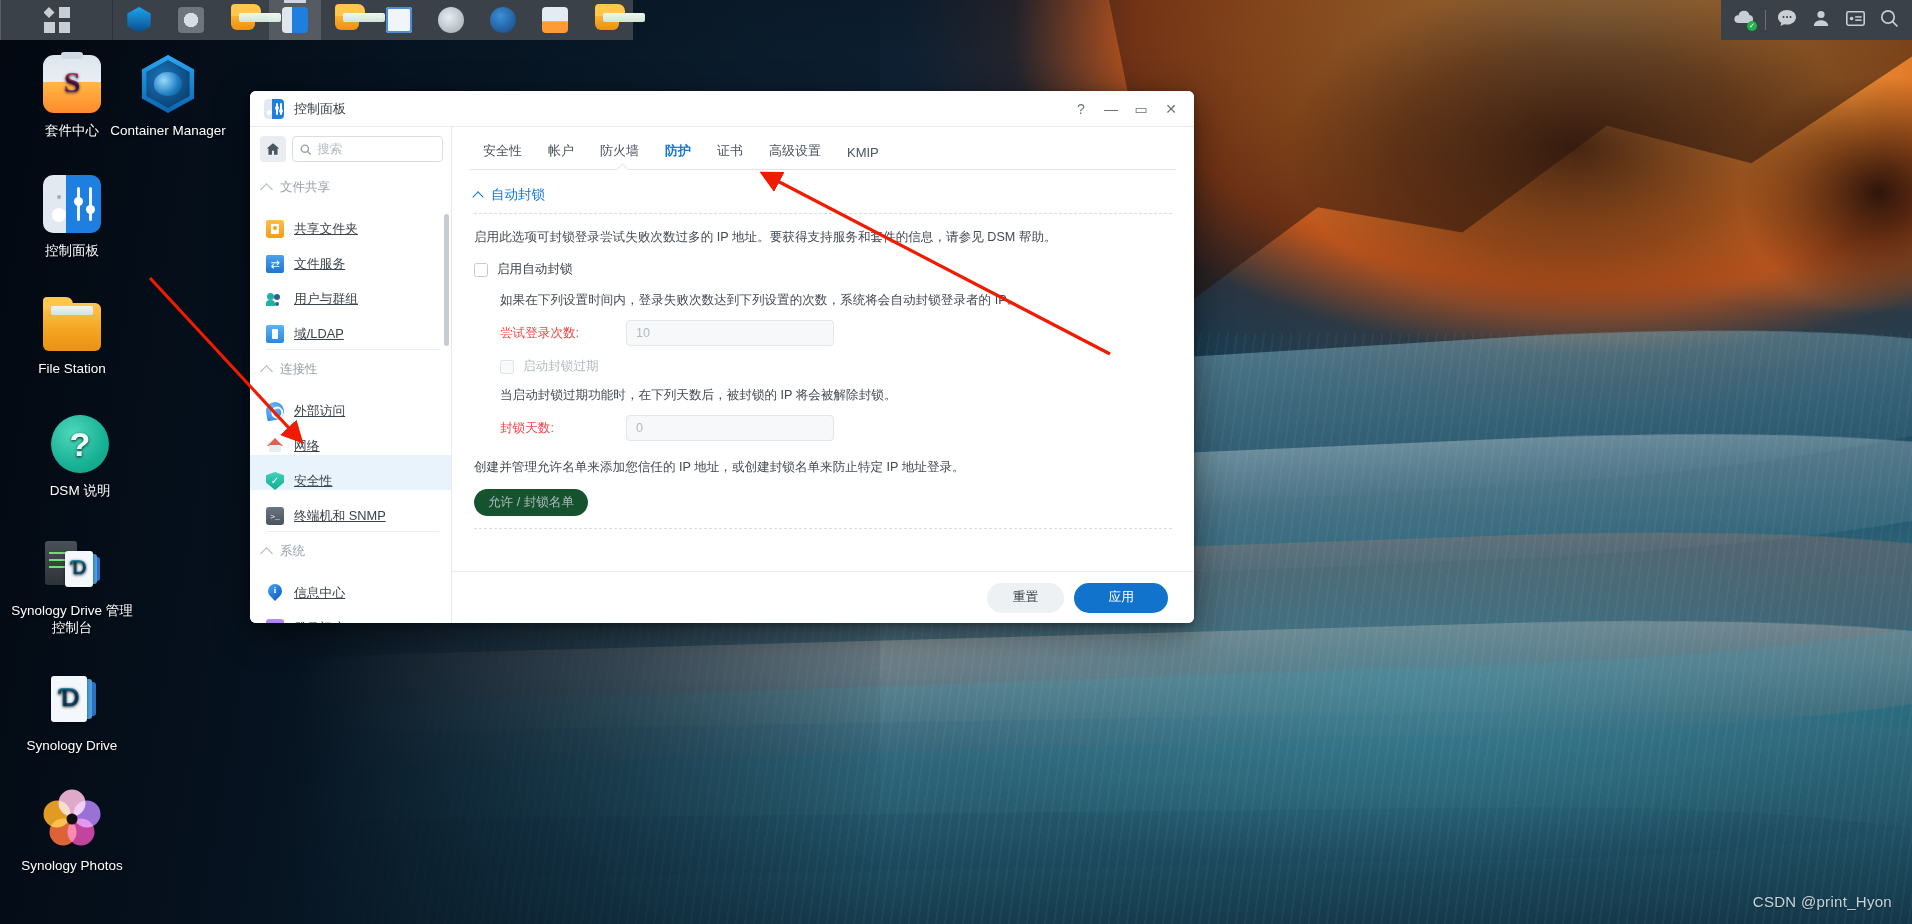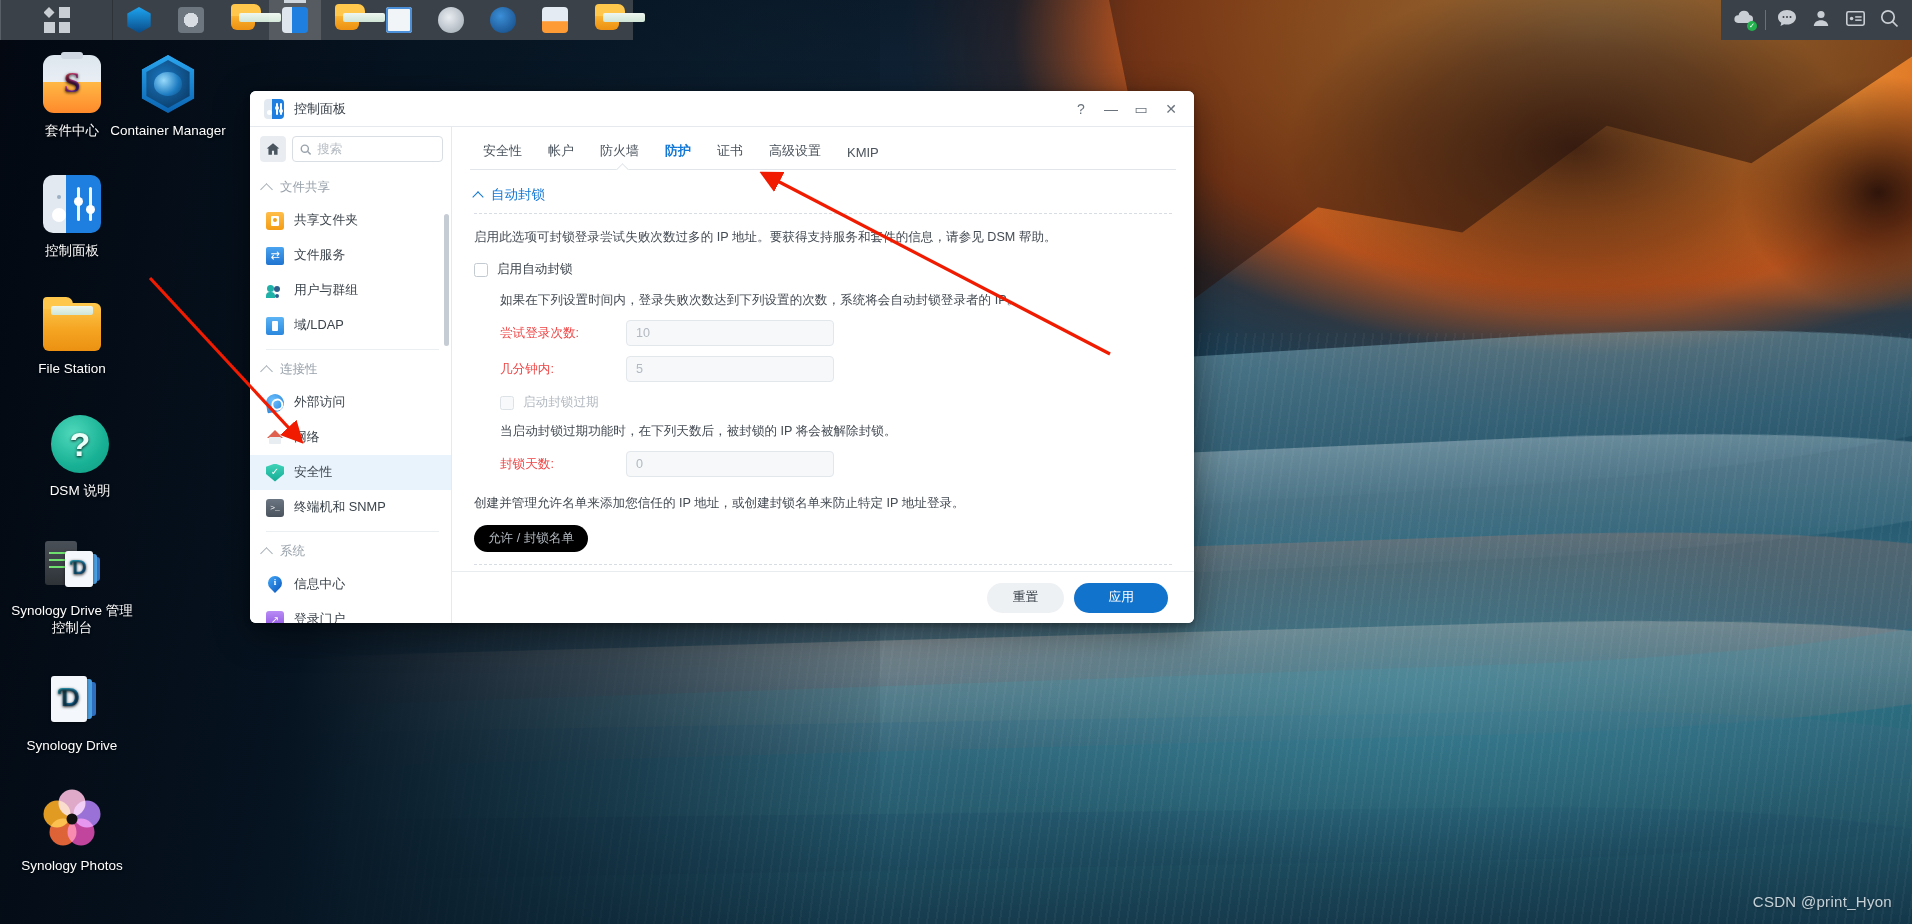--- a/index.html
+++ b/index.html
@@ -269,22 +269,22 @@
   }
   .side-search input::placeholder { color: #b3bac1; }
 
   .side-scroll { flex: 1; overflow: hidden; position: relative; padding-top: 2px; }
   .side-group-hd {
     display: flex; align-items: center; gap: 9px; padding: 7px 12px 7px 12px;
     font-size: 12.5px; color: #98a1aa;
   }
   .chev-up { width: 9px; height: 9px; border-left: 1.6px solid #a8b0b8; border-top: 1.6px solid #a8b0b8; transform: rotate(45deg); margin-top:3px;}
   .side-item {
-    display: flex; align-items: center; gap: 10px; height: 35px; padding: 0 12px 0 16px;
-    font-size: 12.8px; color: #3b434b; cursor: default;
+    display: flex; align-items: flex-end; gap: 10px; height: 35px; padding: 0 12px 0 16px;
+    font-size: 12.8px; color: #3b434b; cursor: default; text-decoration: underline;
   }
   .side-item.sel { background: #e8f3fc; }
   .side-ico { width: 18px; height: 18px; flex: 0 0 18px; border-radius: 3px; position: relative; }
   .side-div { height: 1px; background: #eceff2; margin: 6px 12px 4px 16px; }
 
   .si-shared { background: linear-gradient(180deg,#ffbe4a,#f39c14); border-radius:2px 3px 3px 3px; }
   .si-shared::after { content:""; position:absolute; left:5px; top:4px; width:8px; height:10px; background:#fff; border-radius:1px; }
   .si-shared::before { content:""; position:absolute; left:7px; top:6px; width:4px; height:4px; border-radius:50%; background:#f0a31e; z-index:2; }
   .si-fileserv { background: linear-gradient(180deg,#4aa3ef,#1f74d0); border-radius:2px; }
   .si-fileserv::after { content:"⇄"; position:absolute; inset:0; color:#fff; font-size:11px; display:flex; align-items:center; justify-content:center; }
@@ -364,21 +364,21 @@
 
   .field-row { display: flex; align-items: center; margin: 10px 0; }
   .field-lbl { width: 152px; font-size: 12.6px; color: #ef4444; padding-left: 26px; }
   .field-in {
     width: 208px; height: 26px; border: 1px solid #e2e7ec; border-radius: 4px; background: #f6f8fa;
     font-size: 12.6px; color: #b2b9c0; display: flex; align-items: center; padding: 0 9px;
   }
 
   .btn-ghost {
     display: inline-flex; align-items: center; justify-content: center;
-    height: 27px; padding: 0 14px; border-radius: 14px; background: #000000;
+    height: 27px; padding: 0 14px; border-radius: 14px; background: #14532d;
     font-size: 12.6px; color: #b2b9c0;
   }
 
   .cp-footer {
     flex: 0 0 52px; border-top: 1px solid #e9ecef; display: flex; align-items: center;
     justify-content: flex-end; gap: 10px; padding: 0 26px;
   }
   .btn-reset {
     height: 30px; padding: 0 26px; border-radius: 15px; background: #eef1f4; border: 0;
     font-size: 12.8px; color: #3b434b; font-family: inherit; cursor: default;
@@ -707,24 +707,20 @@
           <span class="chk"></span>
           <span class="chk-lbl">启用自动封锁</span>
         </div>
 
         <div class="para indent">如果在下列设置时间内，登录失败次数达到下列设置的次数，系统将会自动封锁登录者的 IP。</div>
 
         <div class="field-row">
           <span class="field-lbl">尝试登录次数:</span>
           <span class="field-in">10</span>
         </div>
-        <div class="field-row">
-          <span class="field-lbl">几分钟内:</span>
-          <span class="field-in">5</span>
-        </div>
 
         <div class="chk-row" style="margin:12px 0 10px 26px">
           <span class="chk dim"></span>
           <span class="chk-lbl dim">启动封锁过期</span>
         </div>
 
         <div class="para indent">当启动封锁过期功能时，在下列天数后，被封锁的 IP 将会被解除封锁。</div>
 
         <div class="field-row">
           <span class="field-lbl">封锁天数:</span>

